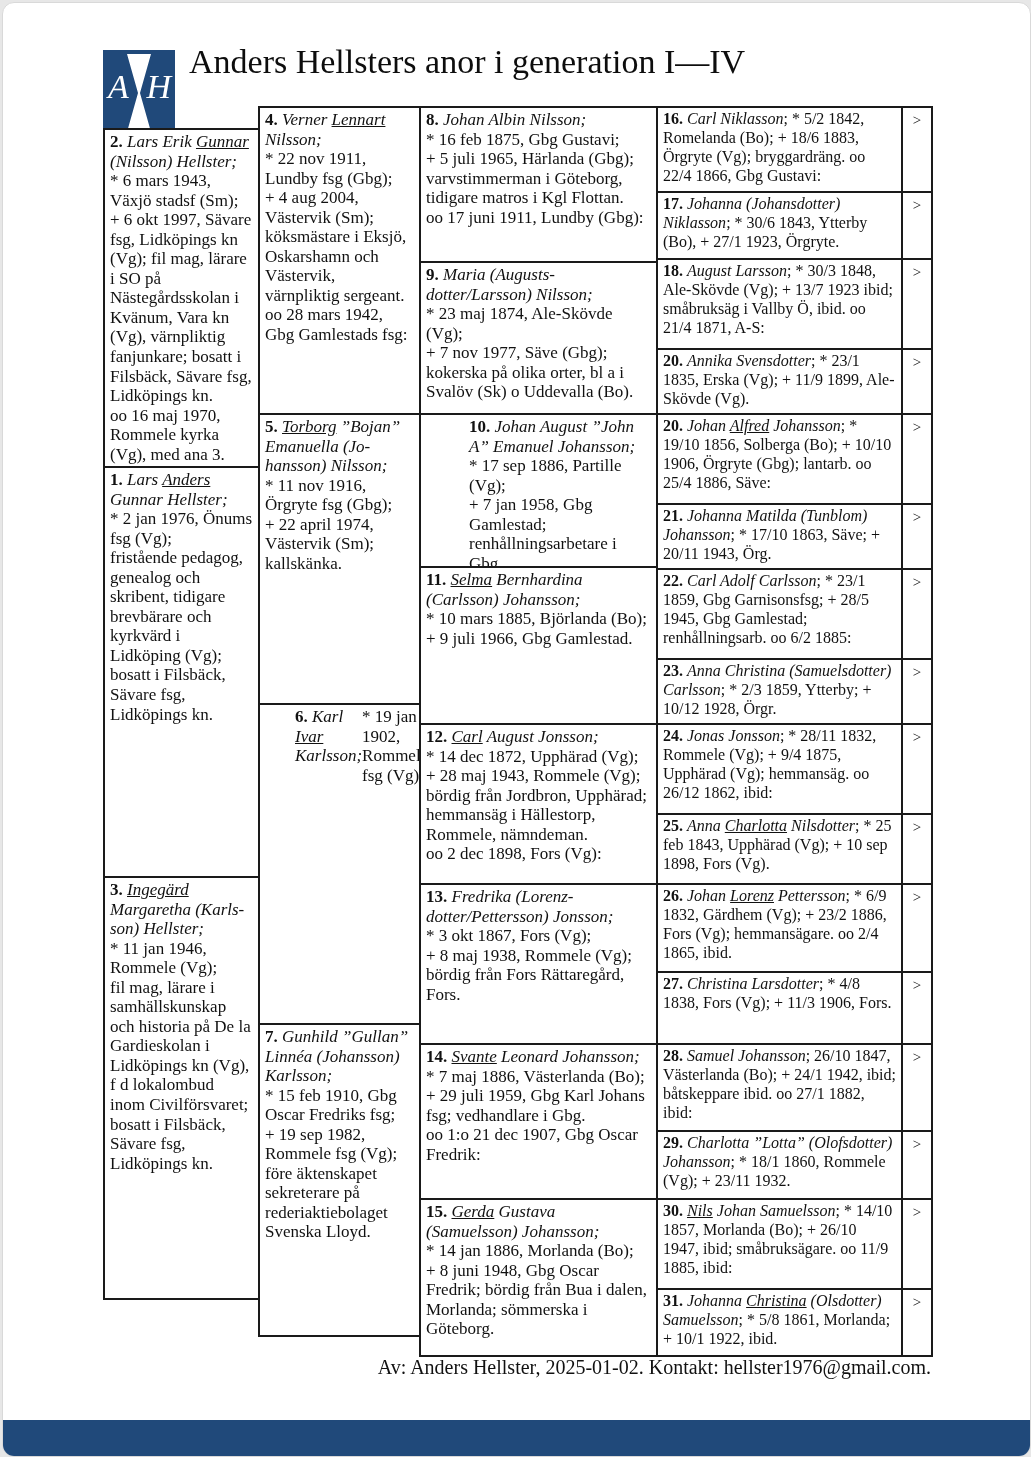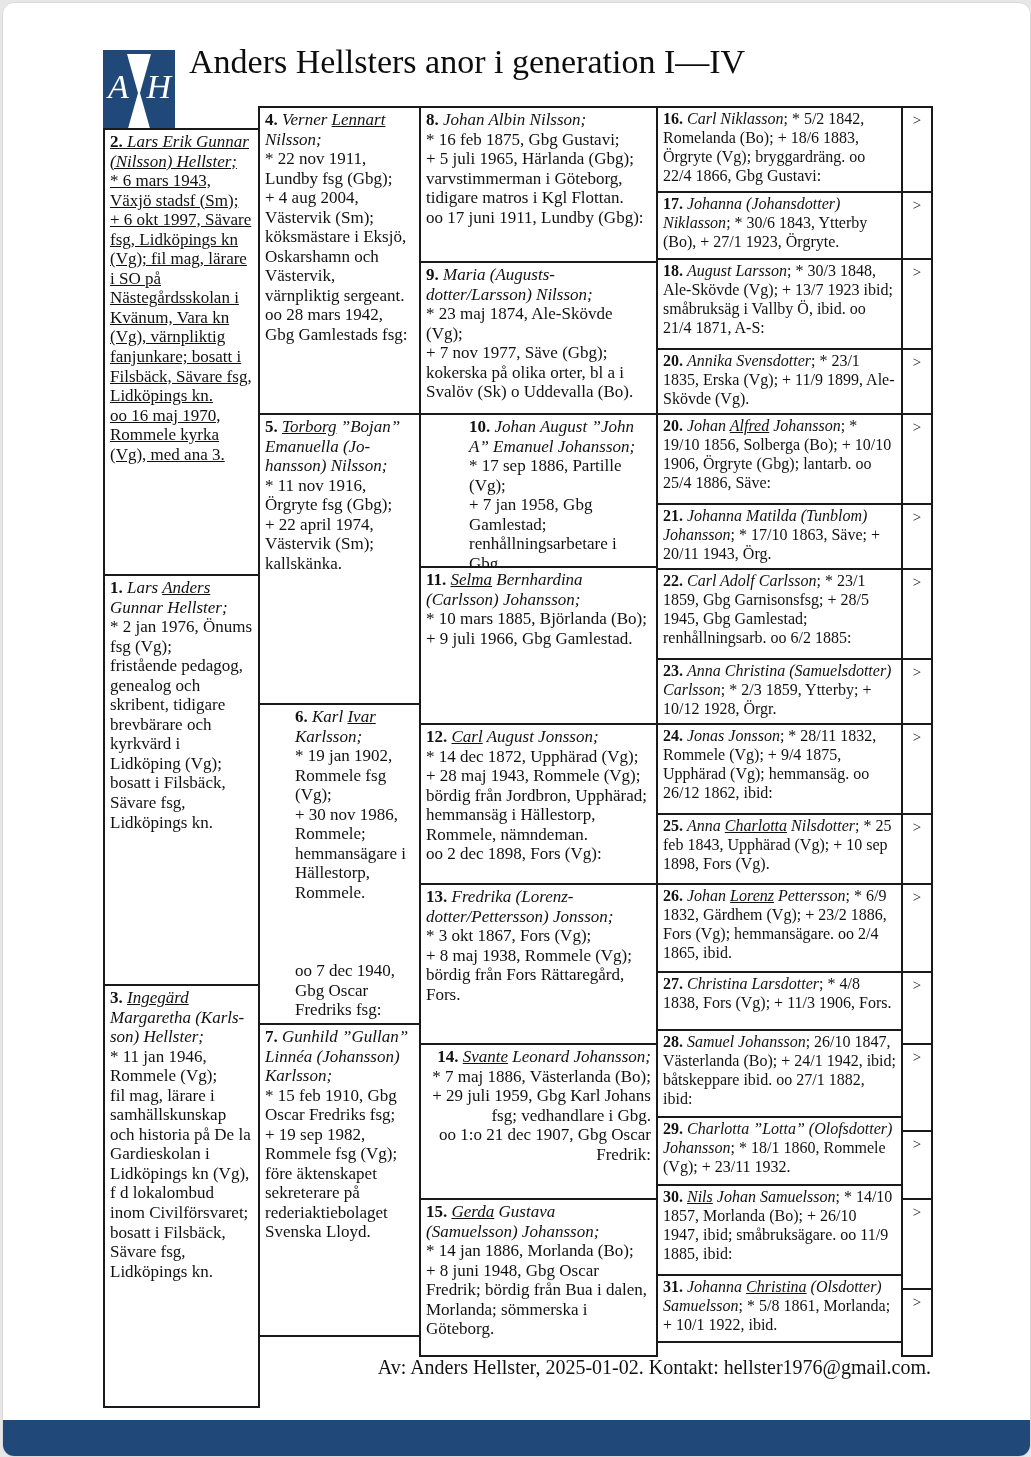--- a/index.html
+++ b/index.html
@@ -27,21 +27,21 @@
   
   .tcol{position:absolute;}
   .cell{
     box-sizing:border-box;border:2px solid #1a1a1a;background:#fff;
     padding:2px 5px 3px 5px;overflow:hidden;margin-top:-2px;
     font-size:17px;line-height:1.15;
   }
   .cell:first-child{margin-top:0;}
   .tcol.narrowtxt .cell{font-size:16px;line-height:1.18;}
   .cell .line{display:block;}
-  .cell.anchor-last{display:flex;flex-direction:column;padding-left:35px;}
+  .cell.anchor-last{display:flex;flex-direction:row;padding-left:35px;}
   .cell.anchor-last .line:last-child{margin-top:auto;}
   .seg-b{font-weight:bold;}
   .seg-i{font-style:italic;}
   .seg-iu{font-style:italic;text-decoration:underline;}
   
   .acell{
     box-sizing:border-box;border:2px solid #1a1a1a;margin-top:-2px;
     text-align:center;font-size:15px;line-height:1.2;padding-top:3px;
     background:#fff;
   }
@@ -64,21 +64,21 @@
     <svg class="hour" width="26" height="78" viewBox="0 0 26 78">
       <polygon points="1,0 25,0 14,39 25,78 1,78 12,39" fill="#ffffff"></polygon>
     </svg>
     <span class="ltr l">A</span>
     <span class="ltr r">H</span>
   </div>
 
   <div class="title">Anders Hellsters anor i generation I—IV</div>
 
   <div class="tcol" id="col1" style="left:100px;top:125px;width:157px;">
-      <div class="cell" style="height: 448px; text-decoration: underline;">
+      <div class="cell" style="height: 340px;">
         <div class="line"><span class="seg-b">2. </span><span class="seg-i">Lars Erik </span><span class="seg-iu">Gunnar</span><span class="seg-i"> (Nilsson) Hellster;</span></div>
         <div class="line"><span>* 6 mars 1943, Växjö stadsf (Sm);</span></div>
         <div class="line"><span>+ 6 okt 1997, Sävare fsg, Lidkö­pings kn (Vg); fil mag, lärare i SO på Nästegårdsskolan i Kvänum, Vara kn (Vg), värnpliktig fanjunkare; bosatt i Filsbäck, Sävare fsg, Lidköpings kn.</span></div>
         <div class="line"><span>oo 16 maj 1970, Rommele kyrka (Vg), med ana 3.</span></div>
       </div>
       <div class="cell" style="height: 412px;">
         <div class="line"><span class="seg-b">1. </span><span class="seg-i">Lars </span><span class="seg-iu">Anders</span><span class="seg-i"> Gunnar Hellster;</span></div>
         <div class="line"><span>* 2 jan 1976, Önums fsg (Vg);</span></div>
         <div class="line"><span>fristående peda­gog, genealog och skribent, tidigare brevbärare och kyrkvärd i Lidköping (Vg); bosatt i Filsbäck, Sävare fsg, Lidköpings kn.</span></div>
       </div>
@@ -148,21 +148,21 @@
         <div class="line"><span>+ 28 maj 1943, Rommele (Vg);</span></div>
         <div class="line"><span>bördig från Jordbron, Upp­härad; hemmansäg i Hälles­torp, Rommele, nämndeman.</span></div>
         <div class="line"><span>oo 2 dec 1898, Fors (Vg):</span></div>
       </div>
       <div class="cell" style="height: 162px;">
         <div class="line"><span class="seg-b">13. </span><span class="seg-i">Fredrika (Lorenz­dotter/Pettersson) Jonsson;</span></div>
         <div class="line"><span>* 3 okt 1867, Fors (Vg);</span></div>
         <div class="line"><span>+ 8 maj 1938, Rommele (Vg);</span></div>
         <div class="line"><span>bördig från Fors Rättaregård, Fors.</span></div>
       </div>
-      <div class="cell" style="height: 157px; text-align: right;">
+      <div class="cell" style="height: 157px;">
         <div class="line"><span class="seg-b">14. </span><span class="seg-iu">Svante</span><span class="seg-i"> Leonard Johansson;</span></div>
         <div class="line"><span>* 7 maj 1886, Västerlanda (Bo);</span></div>
         <div class="line"><span>+ 29 juli 1959, Gbg Karl Jo­hans fsg; vedhandlare i Gbg.</span></div>
         <div class="line"><span>oo 1:o 21 dec 1907, Gbg Oscar Fredrik:</span></div>
       </div>
       <div class="cell" style="height: 159px;">
         <div class="line"><span class="seg-b">15. </span><span class="seg-iu">Gerda</span><span class="seg-i"> Gustava (Samuelsson) Johansson;</span></div>
         <div class="line"><span>* 14 jan 1886, Morlanda (Bo);</span></div>
         <div class="line"><span>+ 8 juni 1948, Gbg Oscar Fredrik; bördig från Bua i dalen, Morlanda; sömmerska i Göteborg.</span></div>
       </div>
@@ -194,21 +194,21 @@
       </div>
       <div class="cell" style="height: 92px;">
         <div class="line"><span class="seg-b">24. </span><span class="seg-i">Jonas Jonsson</span><span>; * 28/11 1832, Rommele (Vg); + 9/4 1875, Upphärad (Vg); hem­mansäg. oo 26/12 1862, ibid:</span></div>
       </div>
       <div class="cell" style="height: 72px;">
         <div class="line"><span class="seg-b">25. </span><span class="seg-i">Anna </span><span class="seg-iu">Charlotta</span><span class="seg-i"> Nilsdot­ter</span><span>; * 25 feb 1843, Upphärad (Vg); + 10 sep 1898, Fors (Vg).</span></div>
       </div>
       <div class="cell" style="height: 90px;">
         <div class="line"><span class="seg-b">26. </span><span class="seg-i">Johan </span><span class="seg-iu">Lorenz</span><span class="seg-i"> Pettersson</span><span>; * 6/9 1832, Gärdhem (Vg); + 23/2 1886, Fors (Vg); hem­mansägare. oo 2/4 1865, ibid.</span></div>
       </div>
-      <div class="cell" style="height: 60px;">
+      <div class="cell" style="height: 74px;">
         <div class="line"><span class="seg-b">27. </span><span class="seg-i">Christina Larsdotter</span><span>; * 4/8 1838, Fors (Vg); + 11/3 1906, Fors.</span></div>
       </div>
       <div class="cell" style="height: 89px;">
         <div class="line"><span class="seg-b">28. </span><span class="seg-i">Samuel Johansson</span><span>; 26/10 1847, Västerlanda (Bo); + 24/1 1942, ibid; båtskeppare ibid. oo 27/1 1882, ibid:</span></div>
       </div>
       <div class="cell" style="height: 70px;">
         <div class="line"><span class="seg-b">29. </span><span class="seg-i">Charlotta ”Lotta” (Olofs­dotter) Johansson</span><span>; * 18/1 1860, Rommele (Vg); + 23/11 1932.</span></div>
       </div>
       <div class="cell" style="height: 92px;">
         <div class="line"><span class="seg-b">30. </span><span class="seg-iu">Nils</span><span class="seg-i"> Johan Samuelsson</span><span>; * 14/10 1857, Morlanda (Bo); + 26/10 1947, ibid; småbruks­ägare. oo 11/9 1885, ibid:</span></div>

